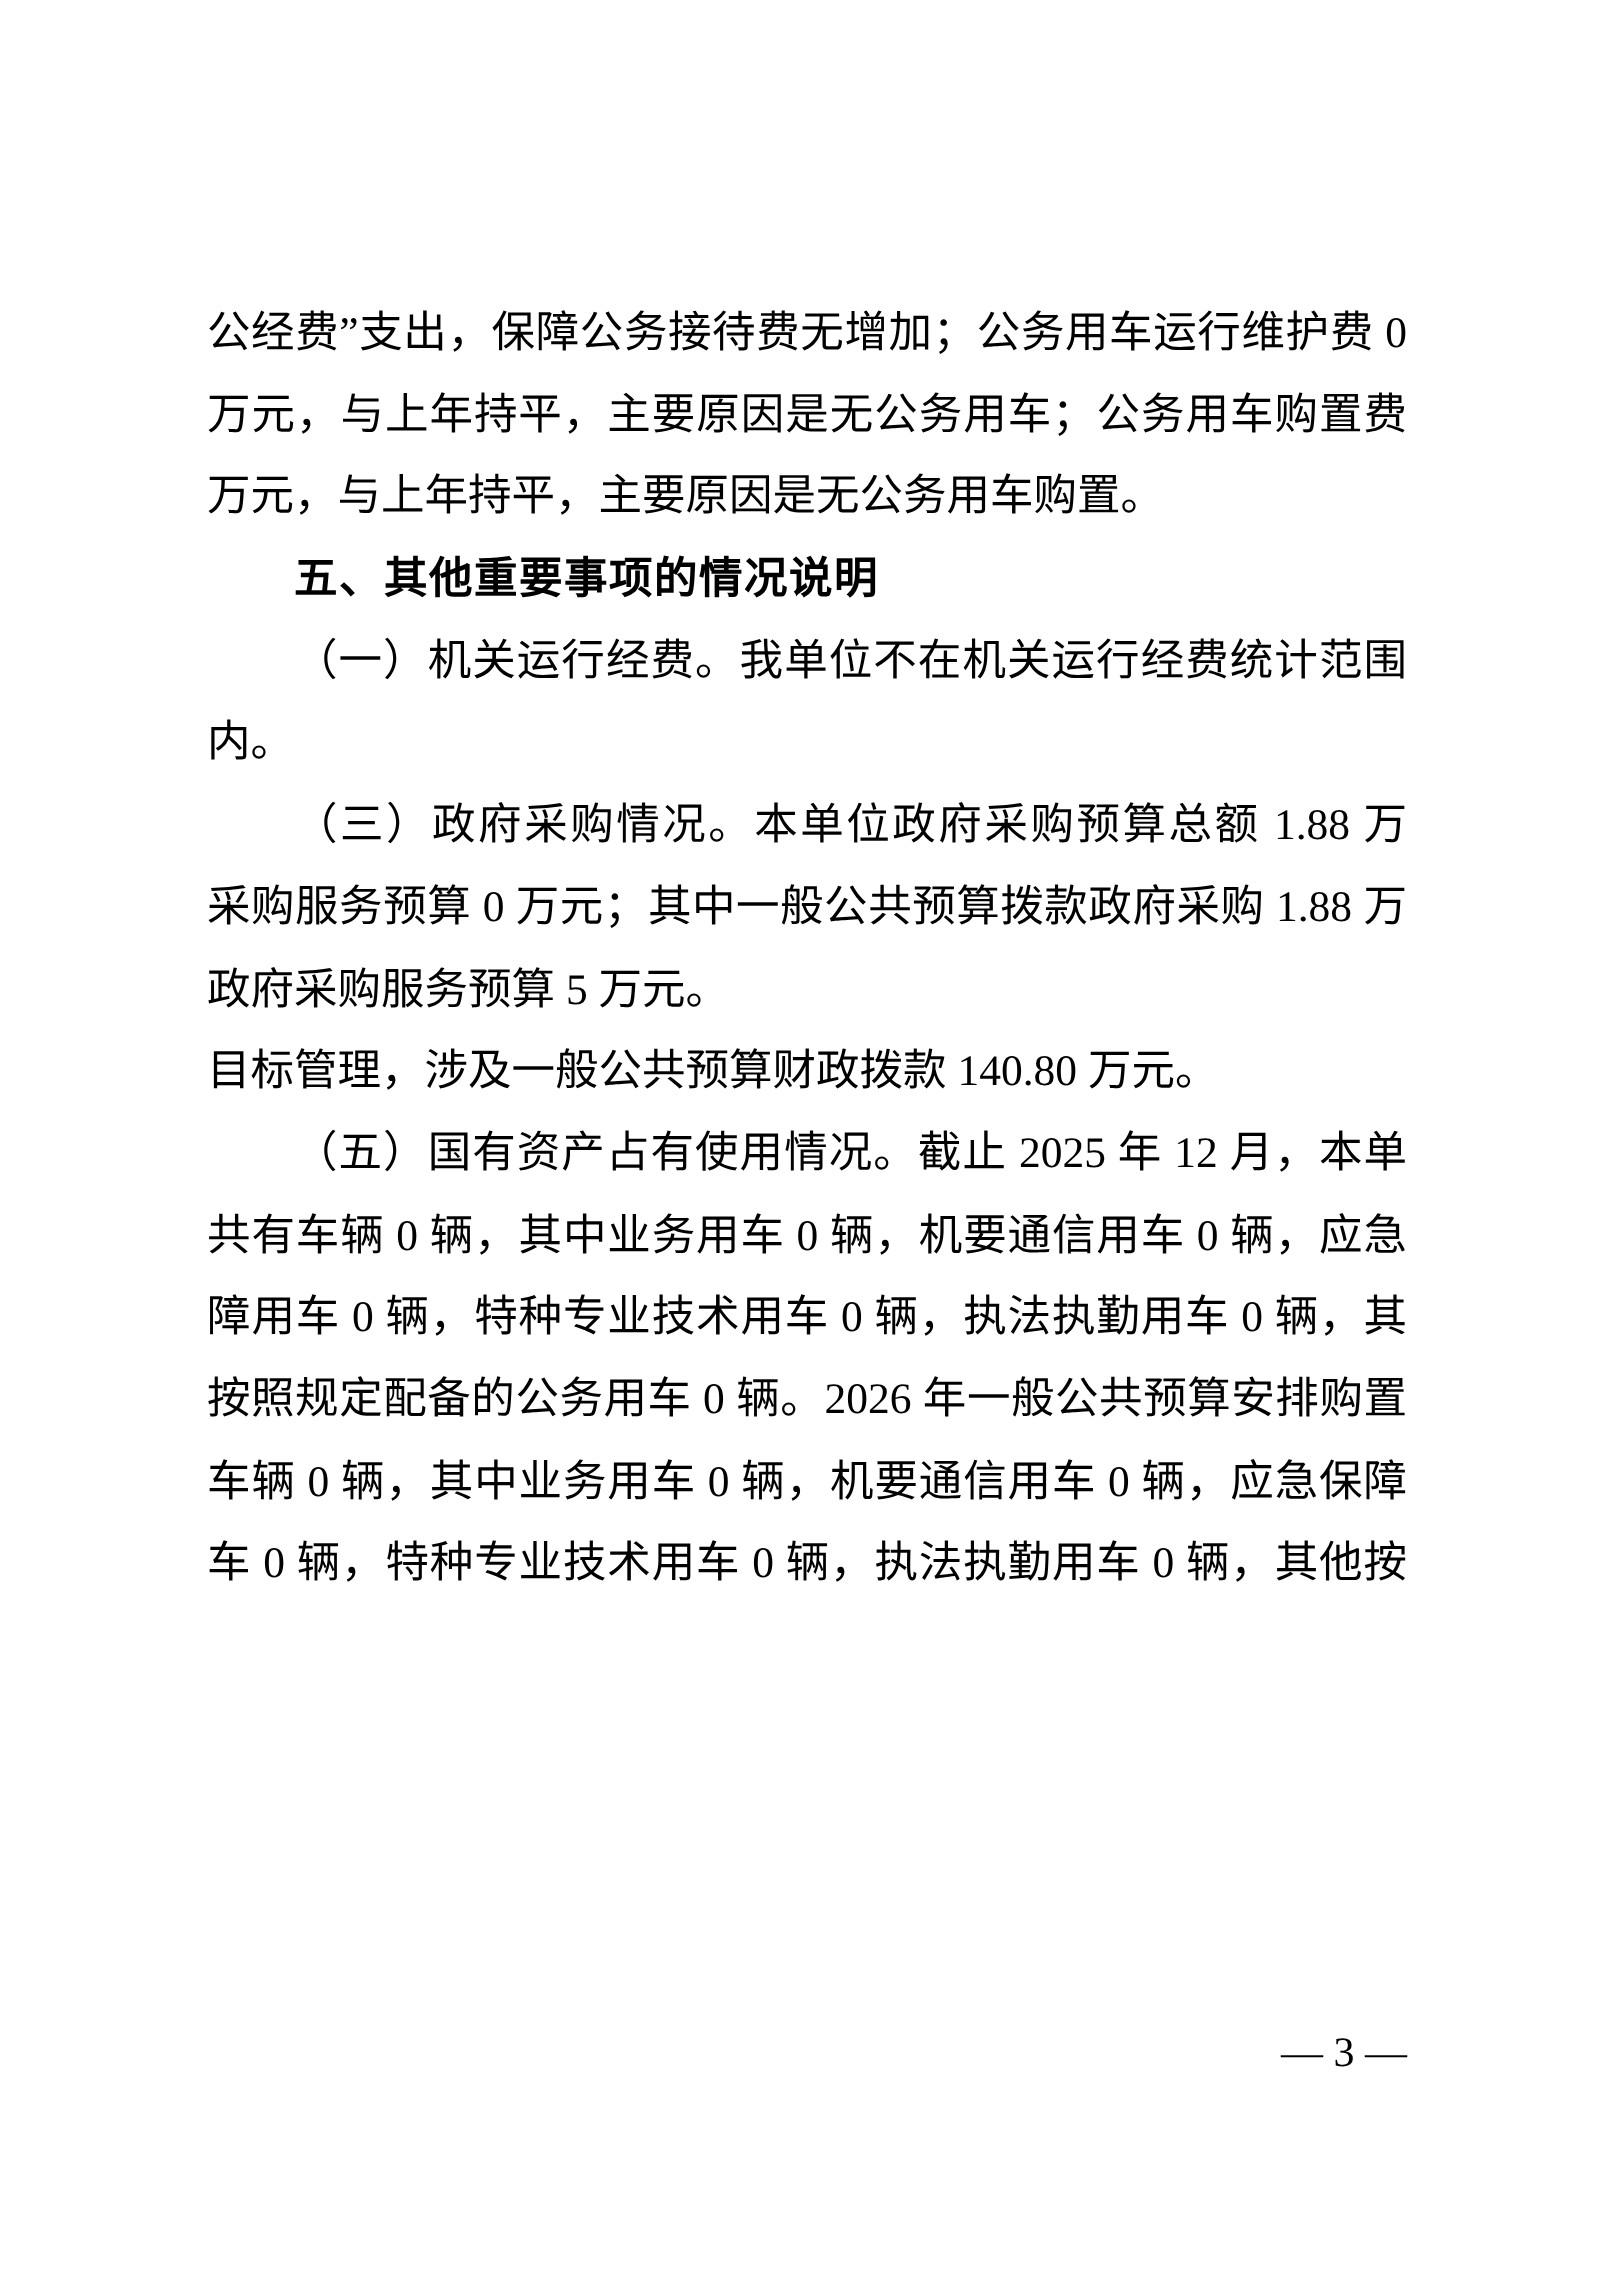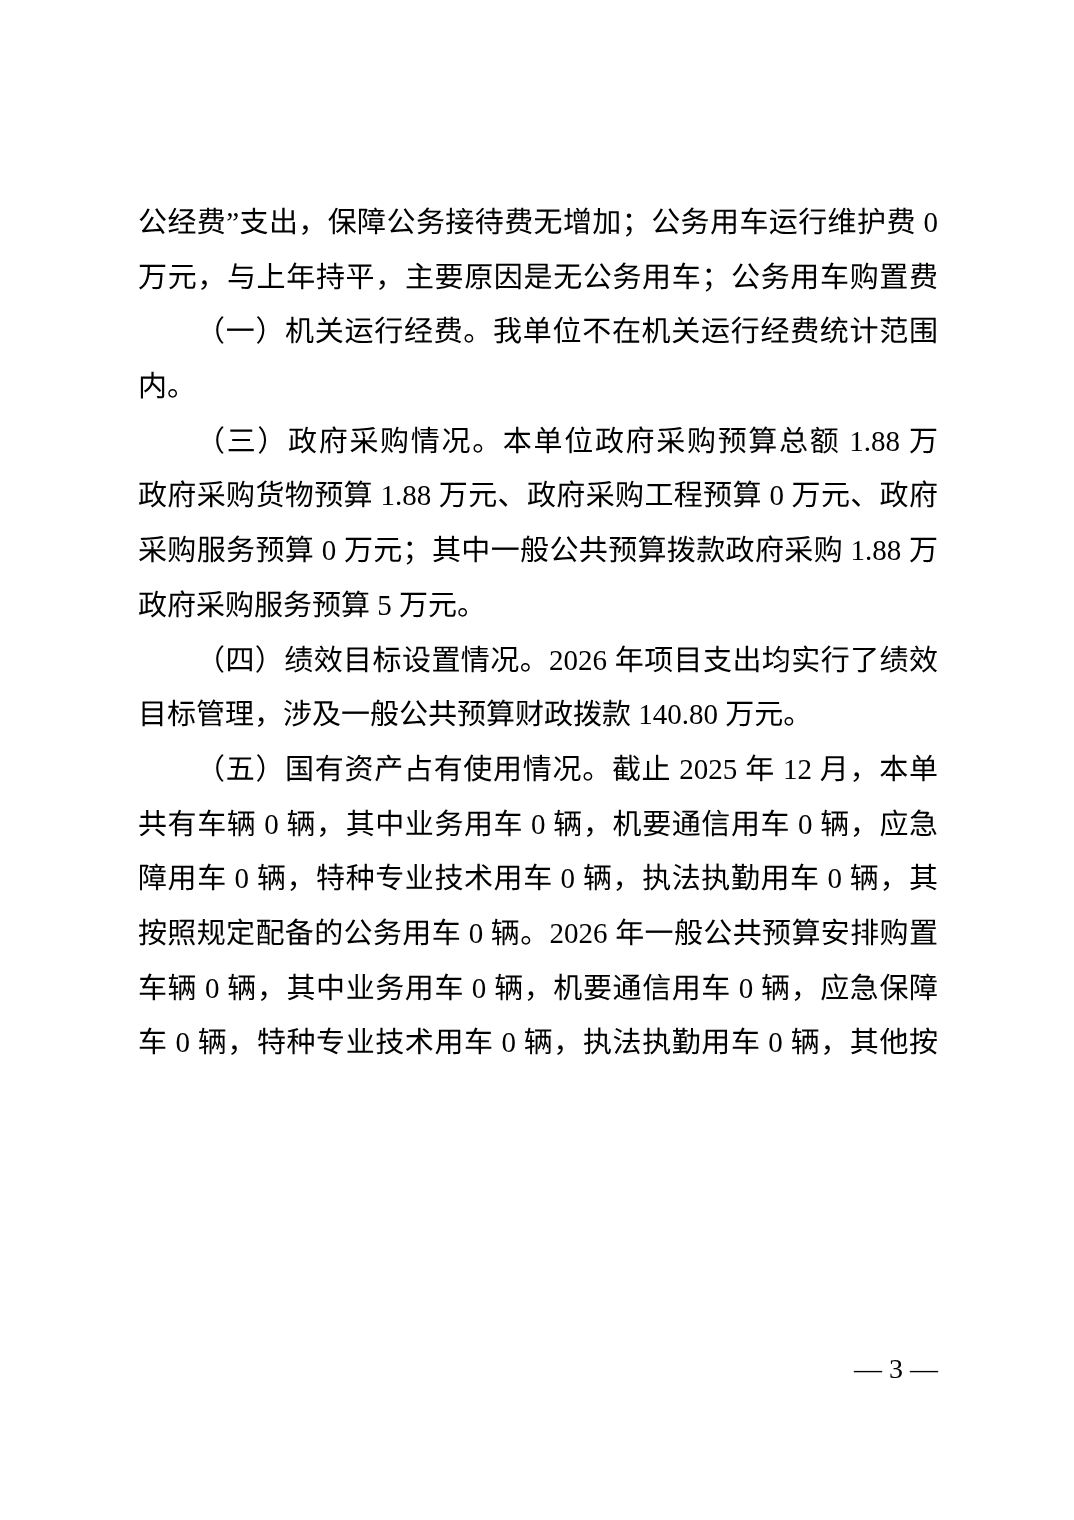--- a/index.html
+++ b/index.html
@@ -51,27 +51,27 @@
     color: #000000;
   }
 </style>
 </head>
 <body>
 
 <div class="page">
   <div class="text-block" id="text-block">
       <div class="line fill">公经费”支出，保障公务接待费无增加；公务用车运行维护费 0</div>
       <div class="line fill">万元，与上年持平，主要原因是无公务用车；公务用车购置费 0</div>
+      <div class="line">万元，与上年持平，主要原因是无公务用车购置。</div>
+      <div class="line heading indent">五、其他重要事项的情况说明</div>
       <div class="line indent fill">（一）机关运行经费。我单位不在机关运行经费统计范围之</div>
       <div class="line">内。</div>
       <div class="line indent fill">（三）政府采购情况。本单位政府采购预算总额 1.88 万元：</div>
-      <div class="line fill">政府采购货物预算 1.88 万元、政府采购工程预算 0 万元、政府</div>
       <div class="line fill">采购服务预算 0 万元；其中一般公共预算拨款政府采购 1.88 万</div>
       <div class="line">政府采购服务预算 5 万元。</div>
-      <div class="line indent fill">（四）绩效目标设置情况。2026 年项目支出均实行了绩效</div>
       <div class="line">目标管理，涉及一般公共预算财政拨款 140.80 万元。</div>
       <div class="line indent fill">（五）国有资产占有使用情况。截止 2025 年 12 月，本单位</div>
       <div class="line fill">共有车辆 0 辆，其中业务用车 0 辆，机要通信用车 0 辆，应急保</div>
       <div class="line fill">障用车 0 辆，特种专业技术用车 0 辆，执法执勤用车 0 辆，其他</div>
       <div class="line fill">按照规定配备的公务用车 0 辆。2026 年一般公共预算安排购置</div>
       <div class="line fill">车辆 0 辆，其中业务用车 0 辆，机要通信用车 0 辆，应急保障用</div>
       <div class="line fill">车 0 辆，特种专业技术用车 0 辆，执法执勤用车 0 辆，其他按照</div>
     </div>
   <div class="page-footer">— 3 —</div>
 </div>

